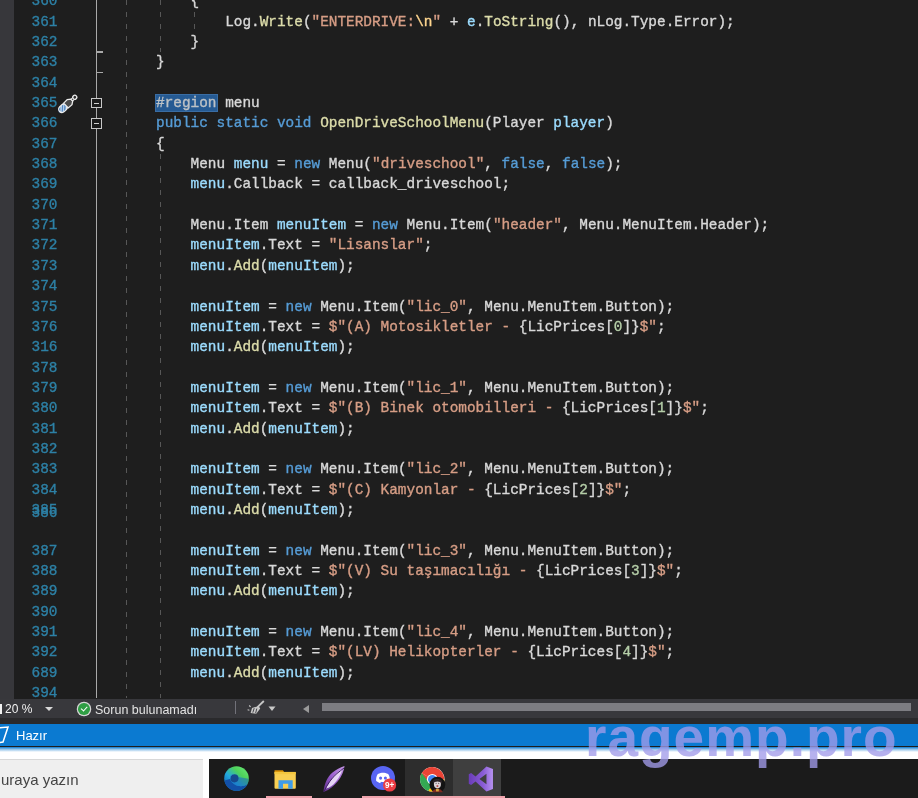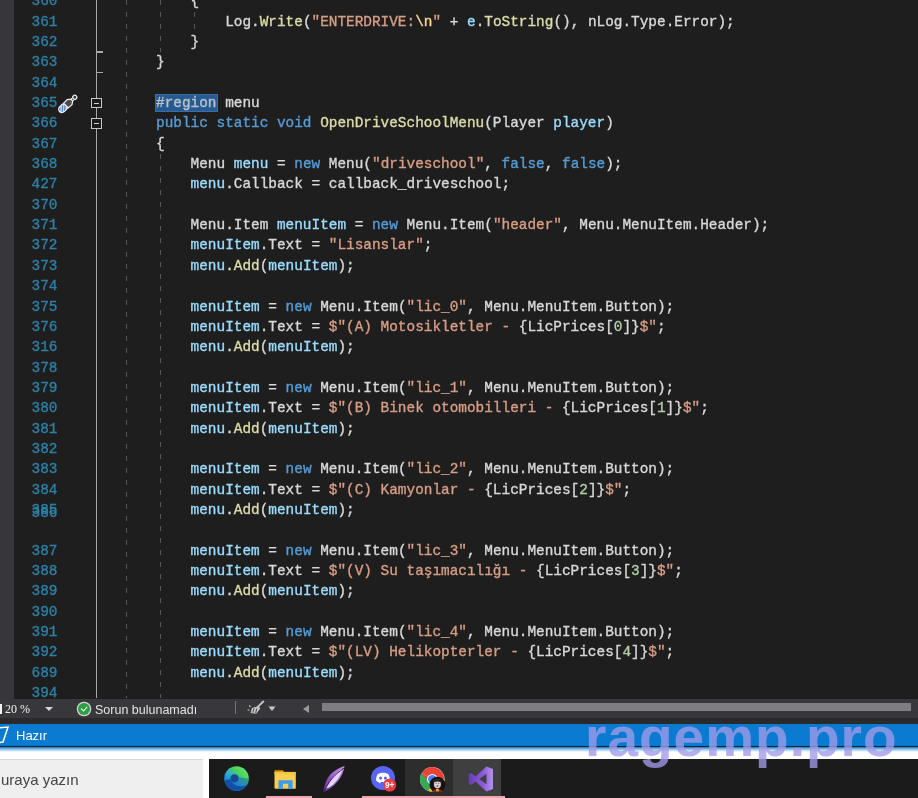--- a/index.html
+++ b/index.html
@@ -15,21 +15,21 @@
 
 .oline{position:absolute;left:96px;width:1.4px;background:#a9a9a9}
 .otick{position:absolute;left:97px;width:5.6px;height:1.4px;background:#a9a9a9}
 .obox{position:absolute;left:91.4px;width:10.6px;height:10.6px;background:#1b1b1b;border:1.4px solid #c8c8c8;box-sizing:border-box}
 .obox i{position:absolute;left:1.6px;right:1.6px;top:50%;margin-top:-0.7px;height:1.4px;background:#d0d0d0;display:block}
 
 .ig{position:absolute;width:1px;background-image:repeating-linear-gradient(to bottom,#575757 0,#575757 5px,transparent 5px,transparent 12px)}
 
 #botbar{position:absolute;left:0;top:698.5px;width:918px;height:19.5px;background:#38383c}
 #gapstrip{position:absolute;left:0;top:718px;width:918px;height:6.3px;background:#2a2a2c}
-#zoomtxt{position:absolute;left:5px;top:701px;width:60px;height:16px;line-height:16px;font-family:Liberation Serif, serif;font-size:12px;color:#f1f1f1}
+#zoomtxt{position:absolute;left:5px;top:701px;width:60px;height:16px;line-height:16px;font-family:Liberation Sans, sans-serif;font-size:12px;color:#f1f1f1}
 #zcaret{position:absolute;left:45px;top:706.5px;width:0;height:0;border-left:4.2px solid transparent;border-right:4.2px solid transparent;border-top:4.8px solid #d8d8d8}
 #gcheck{position:absolute;left:78.2px;top:703.1px;width:11.6px;height:11.6px;border-radius:50%;background:#2f9e44;box-shadow:0 0 0 1.2px #d5d5d5}
 #gcheck:after{content:"";position:absolute;left:2.9px;top:2.6px;width:5.2px;height:2.8px;border-left:1.6px solid #fff;border-bottom:1.6px solid #fff;transform:rotate(-48deg)}
 #sorun{position:absolute;left:95px;top:701.5px;height:16px;line-height:16px;font-family:"Liberation Sans",sans-serif;font-size:12.5px;color:#e3e3e3}
 #vsep{position:absolute;left:235px;top:701px;width:1px;height:13px;background:#72727a}
 #larr{position:absolute;left:303px;top:705px;width:0;height:0;border-top:4.5px solid transparent;border-bottom:4.5px solid transparent;border-right:6px solid #9a9a9a}
 #hthumb{position:absolute;left:322px;top:703.2px;width:589px;height:8.2px;background:#7d7d82}
 
 #sbar{position:absolute;left:0;top:724.3px;width:918px;height:22.2px;background:#0b7ad1}
 #sfade{position:absolute;left:0;top:746.5px;width:918px;height:5.5px;background:linear-gradient(to bottom,#0b7ad1,#8fc2ea 45%,#fff)}
@@ -49,21 +49,21 @@
 <div id="editor">
 <div class="lnr" style="top:-8.67px">360</div>
 <div class="lnr" style="top:11.67px">361</div>
 <div class="lnr" style="top:32.02px">362</div>
 <div class="lnr" style="top:52.36px">363</div>
 <div class="lnr" style="top:72.71px">364</div>
 <div class="lnr" style="top:93.05px">365</div>
 <div class="lnr" style="top:113.40px">366</div>
 <div class="lnr" style="top:133.75px">367</div>
 <div class="lnr" style="top:154.09px">368</div>
-<div class="lnr" style="top:174.44px">427</div>
+<div class="lnr" style="top:174.44px">369</div>
 <div class="lnr" style="top:194.78px">370</div>
 <div class="lnr" style="top:215.12px">371</div>
 <div class="lnr" style="top:235.47px">372</div>
 <div class="lnr" style="top:255.82px">373</div>
 <div class="lnr" style="top:276.16px">374</div>
 <div class="lnr" style="top:296.50px">375</div>
 <div class="lnr" style="top:316.85px">376</div>
 <div class="lnr" style="top:337.19px">316</div>
 <div class="lnr" style="top:357.54px">378</div>
 <div class="lnr" style="top:377.88px">379</div>

